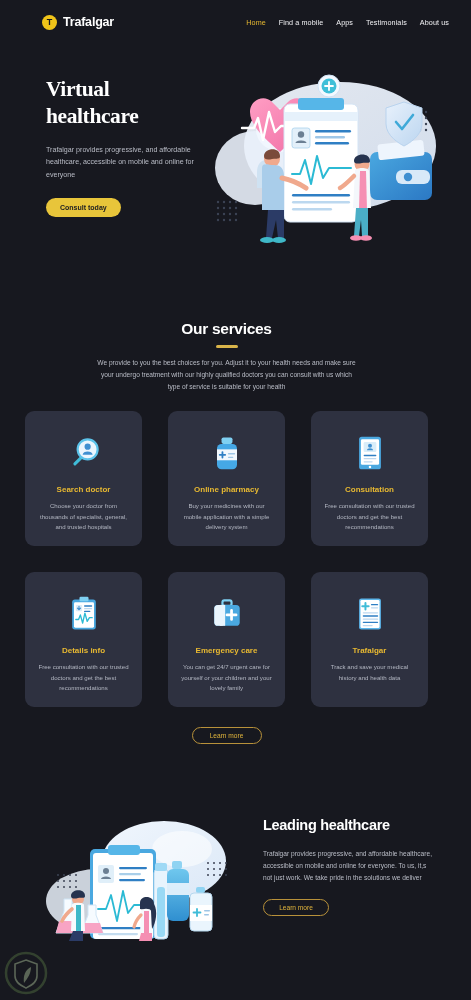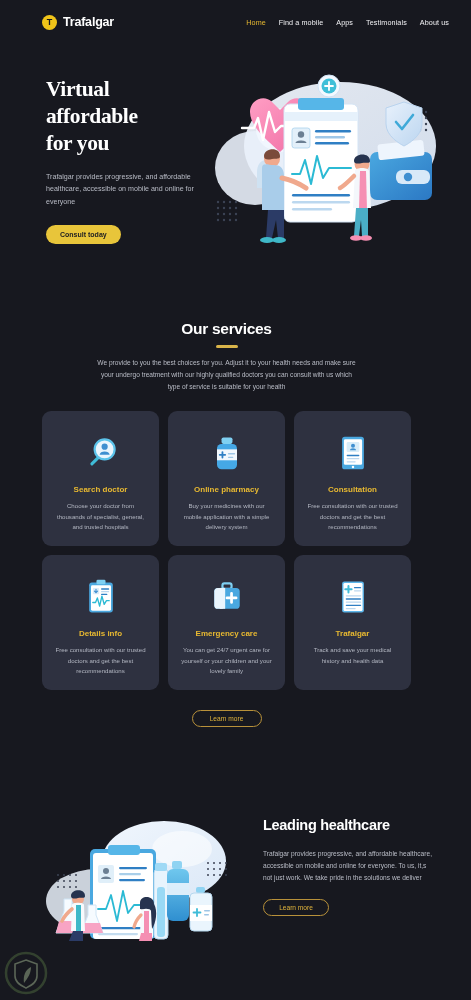--- a/index.html
+++ b/index.html
@@ -52,21 +52,21 @@
   .sec-title {
     text-align: center; color: #ffffff; font-size: 15.5px; font-weight: 700; letter-spacing: -0.3px;
   }
   .sec-rule { width: 22px; height: 2.5px; background: #d9b44a; margin: 7px auto 9px; border-radius: 2px; }
   .sec-desc {
     width: 260px; margin: 0 auto; text-align: center;
     color: #b9bcc6; font-size: 6.6px; line-height: 1.85;
   }
   .cards {
     margin-top: 18px; display: grid; grid-template-columns: repeat(3, 117px);
-    gap: 9px; justify-content: center;
+    gap: 26px; justify-content: center;
   }
   .card {
     background: #2e3140; border-radius: 9px; height: 135px;
     display: flex; flex-direction: column; align-items: center;
     padding: 19px 12px 10px;
   }
   .card-icon { height: 46px; display: flex; align-items: center; justify-content: center; }
   .card-title {
     margin-top: 9px; color: #e8b931; font-size: 8px; font-weight: 700; text-align: center;
   }
@@ -108,22 +108,21 @@
       <div class="nav-item">Apps</div>
       <div class="nav-item">Testimonials</div>
       <div class="nav-item">About us</div>
     </div>
   </div>
 
   <div class="hero">
     <div class="hero-copy">
       <div class="hero-title">
         <div>Virtual</div>
-        <div>affordable</div>
-        <div>for you</div>
+        <div>healthcare</div>
       </div>
       <div class="hero-sub">Trafalgar provides progressive, and affordable healthcare, accessible on mobile and online for everyone</div>
       <button class="btn-solid">Consult today</button>
     </div>
 
     <div class="hero-art">
       <svg viewBox="0 0 250 210" width="250" height="210">
         <defs>
           <linearGradient id="blob1" x1="0" y1="0" x2="1" y2="1">
             <stop offset="0%" stop-color="#eef3fb"></stop>

